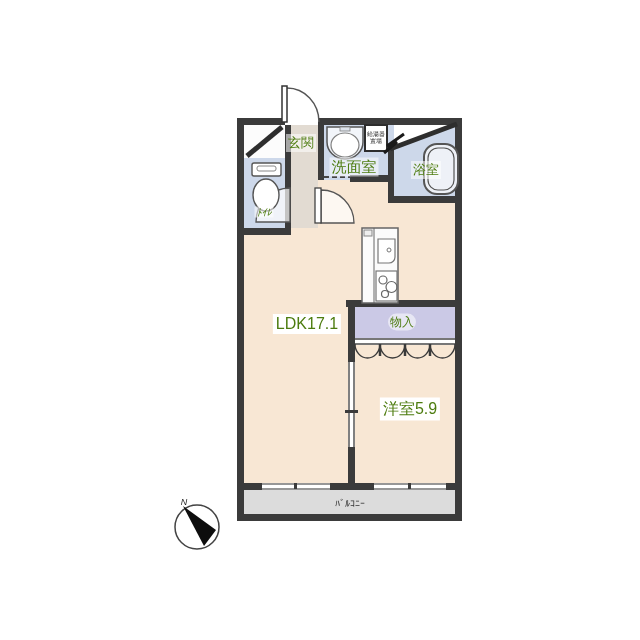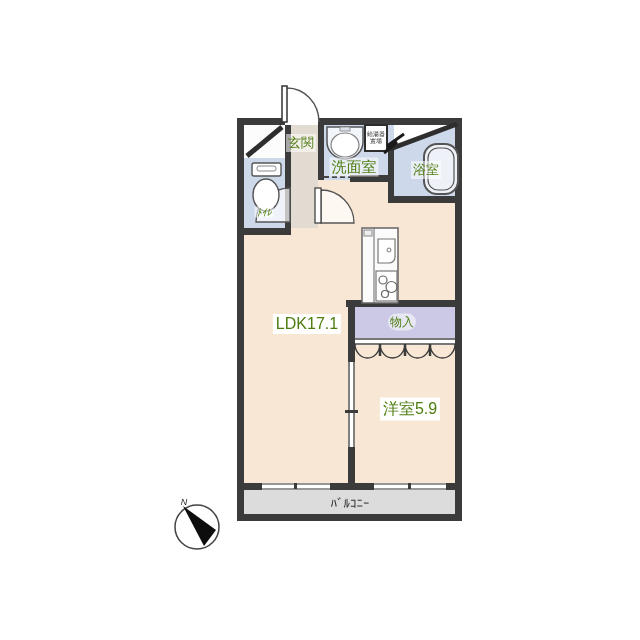--- a/index.html
+++ b/index.html
@@ -57,21 +57,21 @@
   
   .lbl { position:absolute; transform:translate(-50%,-50%); white-space:nowrap;
          color:#4d7c0f; background:rgba(255,255,255,0.55); padding:0 2px; }
   .lbl-genkan   { left:301px; top:143px; font-size:13px; }
   .lbl-senmen   { left:354px; top:167px; font-size:15px;text-align:right; }
   .lbl-bath     { left:410px; top:170px; font-size:13px;margin-left:16px; }
   .lbl-toilet   { left:264px; top:212px; font-size:10px;font-style:italic; }
   .lbl-ldk      { left:307px; top:324px; font-size:16px; background:#ffffff; padding:1px 3px; }
   .lbl-storage  { left:402px; top:322px; font-size:12px;border-radius:9px; }
   .lbl-yoshitsu { left:410px; top:409px; font-size:16px; background:#ffffff; padding:1px 3px; }
-  .lbl-balcony  { left:350px; top:503px; font-size:13px; background:transparent; color:#333; }
+  .lbl-balcony  { left:350px; top:503px; font-size:10px; background:transparent; color:#333; }
   svg.overlay { position:absolute; left:0; top:0; }
 </style>
 </head>
 <body>
 
 <div class="canvas">
 
   <div class="room r-ldk"></div>
   <div class="room r-entrance"></div>
   <div class="room r-washroom"></div>

